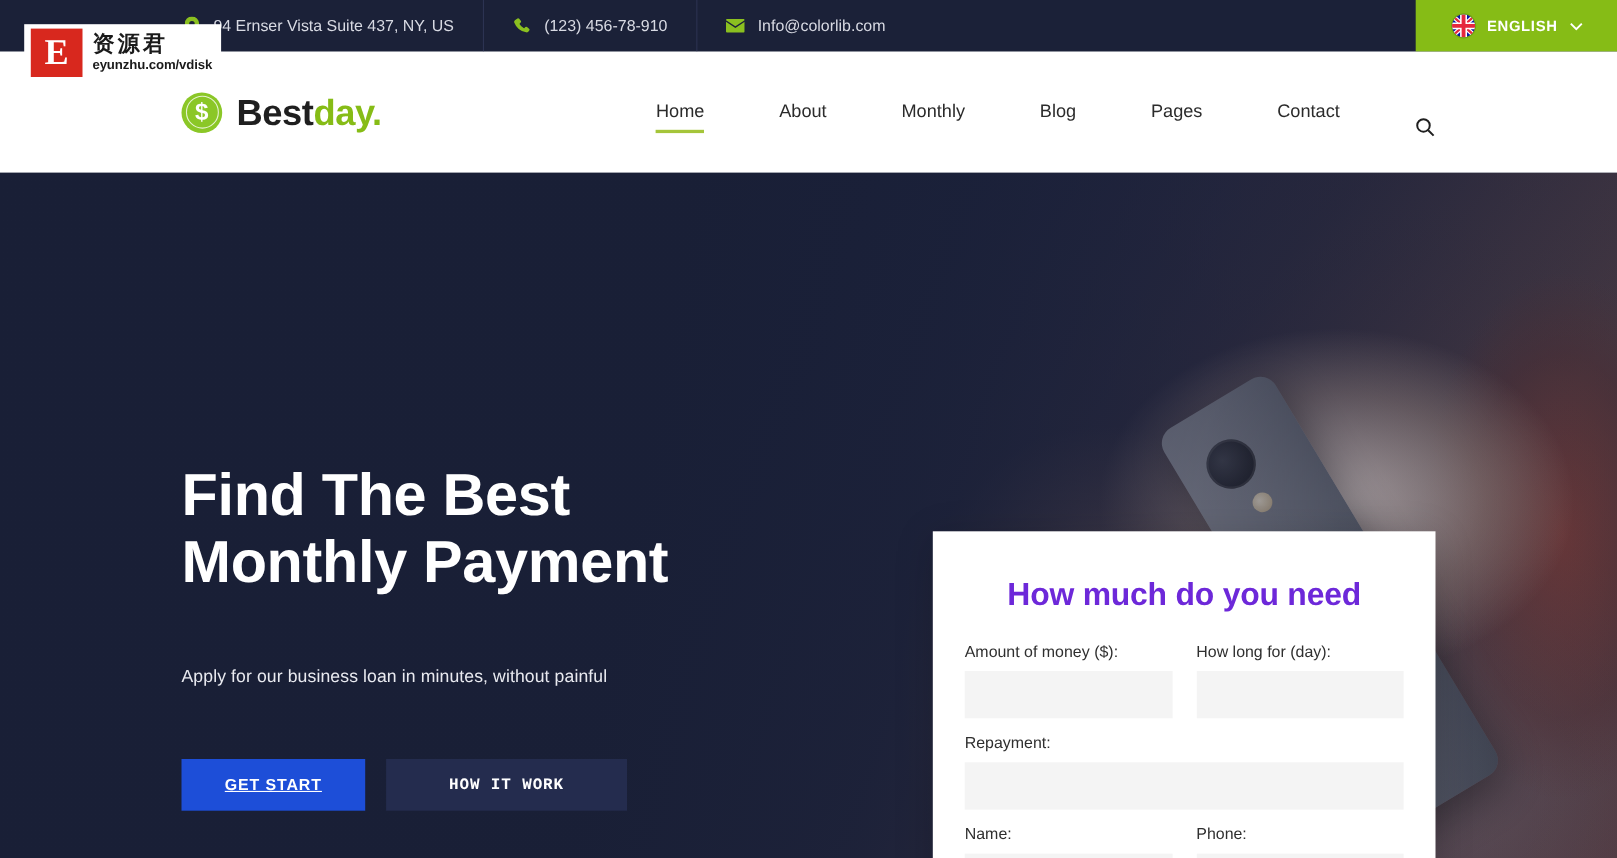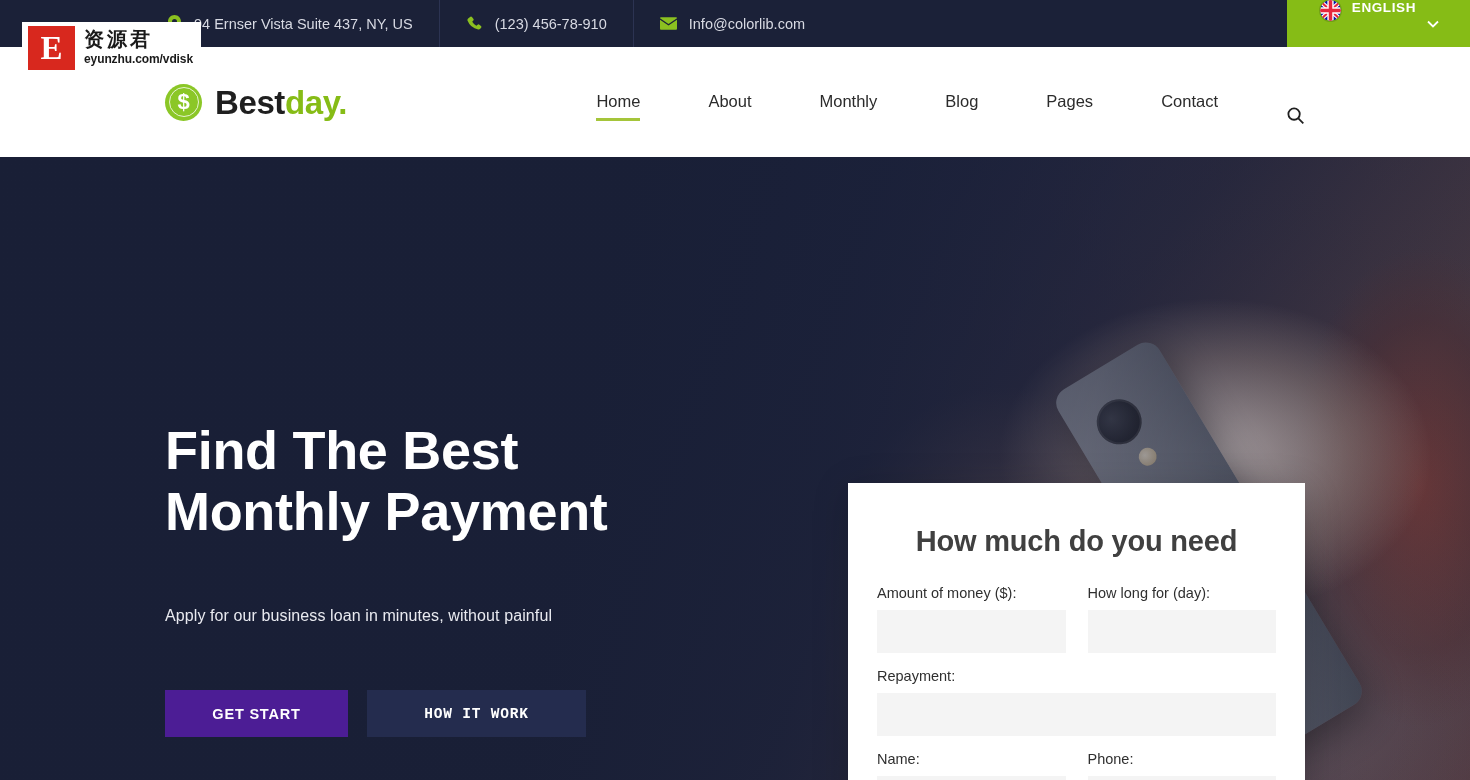--- a/index.html
+++ b/index.html
@@ -47,20 +47,21 @@
     width: 18px;
     height: 18px;
     margin-right: 11px;
     color: #8bc020;
     flex: 0 0 auto;
   }
   .tb-icon svg { display: block; }
 
   .lang-select {
     display: flex;
+    align-items: center;
     gap: 11px;
     background: #86bc16;
     padding: 0 31px 0 33px;
     height: 47px;
     cursor: pointer;
     flex: 0 0 auto;
   }
   .flag {
     width: 21px; height: 21px;
     border-radius: 50%;
@@ -252,39 +253,39 @@
     align-items: center;
     justify-content: center;
     font-size: 14.5px;
     font-weight: 700;
     letter-spacing: .8px;
     color: #ffffff;
     cursor: pointer;
     border: none;
     font-family: inherit;
   }
-  .btn-primary { background: #4c1d95; width: 183px; }
+  .btn-primary { background: #1d4ed8; width: 167px; text-decoration: underline; }
   .btn-ghost { background: #242c4e; width: 219px; font-family: Liberation Mono, monospace; }
 
   
   .form-card {
     position: absolute;
     z-index: 4;
     left: 848px;
     top: 326px;
     width: 457px;
     background: #ffffff;
     padding: 42px 29px 30px;
     box-shadow: 0 6px 34px rgba(0,0,0,.18);
   }
   .form-title {
     text-align: center;
     font-size: 29px;
     font-weight: 700;
-    color: #404040;
+    color: #6d28d9;
     letter-spacing: -.2px;
     margin-bottom: 27px;
   }
   .form-row {
     display: flex;
     gap: 22px;
     margin-bottom: 15px;
   }
   .field { flex: 1 1 0; min-width: 0; }
   .field.full { flex: 1 1 100%; }

